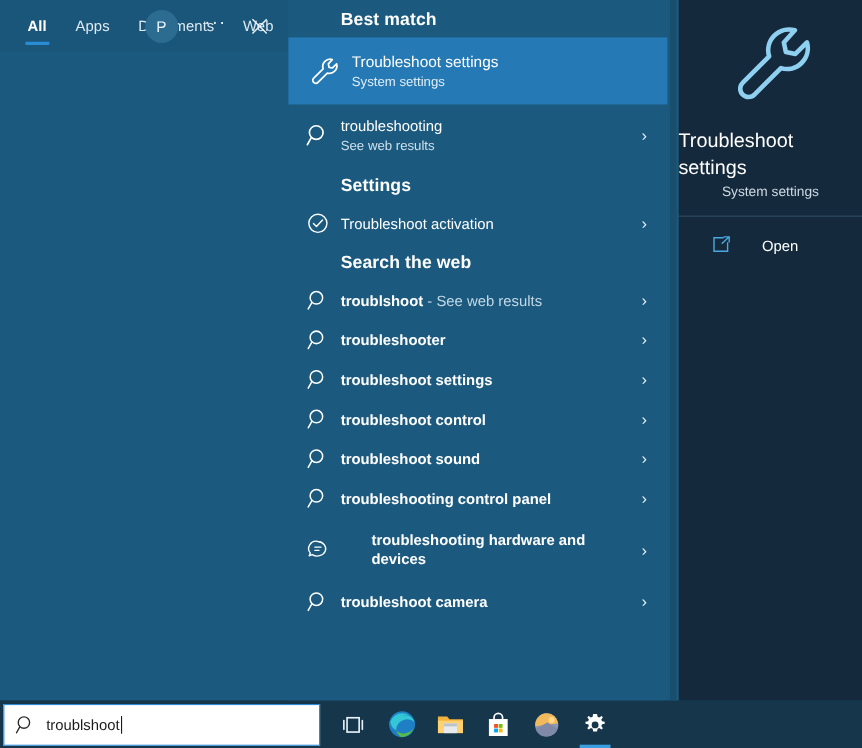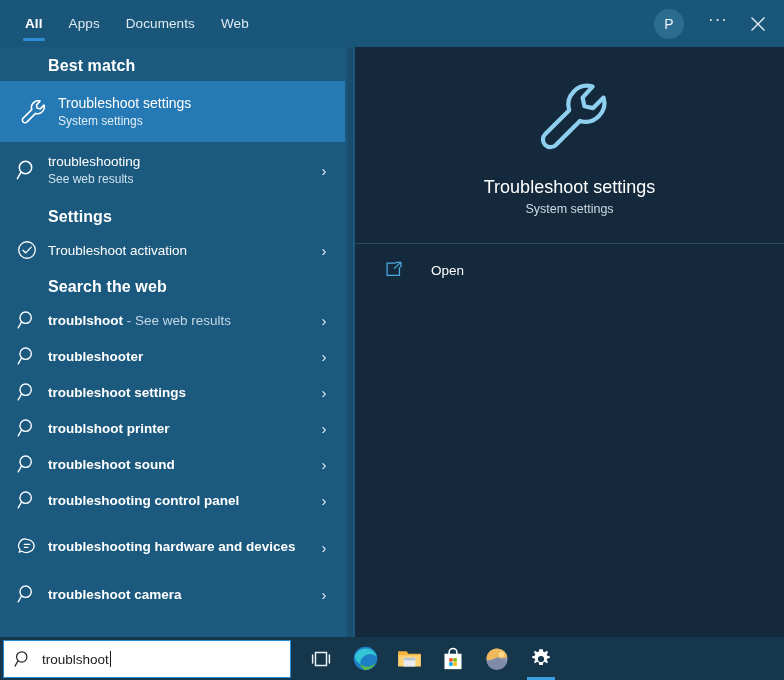--- a/index.html
+++ b/index.html
@@ -22,21 +22,21 @@
 
   
   .flyout {
     position: absolute;
     left: 0;
     top: 0;
     width: 784px;
     height: 637px;
     background: #1b5a7e;
     display: flex;
-    flex-direction: column;
+    flex-direction: row;
     overflow: hidden;
   }
 
   
   .header {
     position: relative;
     height: 47px;
     flex: 0 0 47px;
     background: #1a5679;
     display: flex;
@@ -173,20 +173,21 @@
   }
   .row .chev {
     flex: 0 0 26px;
     text-align: center;
     color: #e8f1f7;
     font-size: 15px;
   }
   .row.tall {
     height: 58px;
     align-items: center;
+    gap: 28px;
   }
   .row.tall .txt {
     line-height: 18px;
   }
 
   
   .row.best {
     height: 61px;
     background: #2579b4;
     padding-left: 10px;
@@ -494,21 +495,21 @@
           <div class="chev">›</div>
         </div>
 
         <div class="row">
           <div class="ico">
             <svg width="22" height="22" viewBox="0 0 24 24">
               <circle cx="10.5" cy="9.5" r="6.2" fill="none" stroke="#ffffff" stroke-width="1.5"></circle>
               <path d="M6.0 14.2 L2.4 20.6" stroke="#ffffff" stroke-width="1.5" fill="none" stroke-linecap="round"></path>
             </svg>
           </div>
-          <div class="txt bold">troublshoot printer</div>
+          <div class="txt bold">troubleshoot control</div>
           <div class="chev">›</div>
         </div>
 
         <div class="row">
           <div class="ico">
             <svg width="22" height="22" viewBox="0 0 24 24">
               <circle cx="10.5" cy="9.5" r="6.2" fill="none" stroke="#ffffff" stroke-width="1.5"></circle>
               <path d="M6.0 14.2 L2.4 20.6" stroke="#ffffff" stroke-width="1.5" fill="none" stroke-linecap="round"></path>
             </svg>
           </div>

